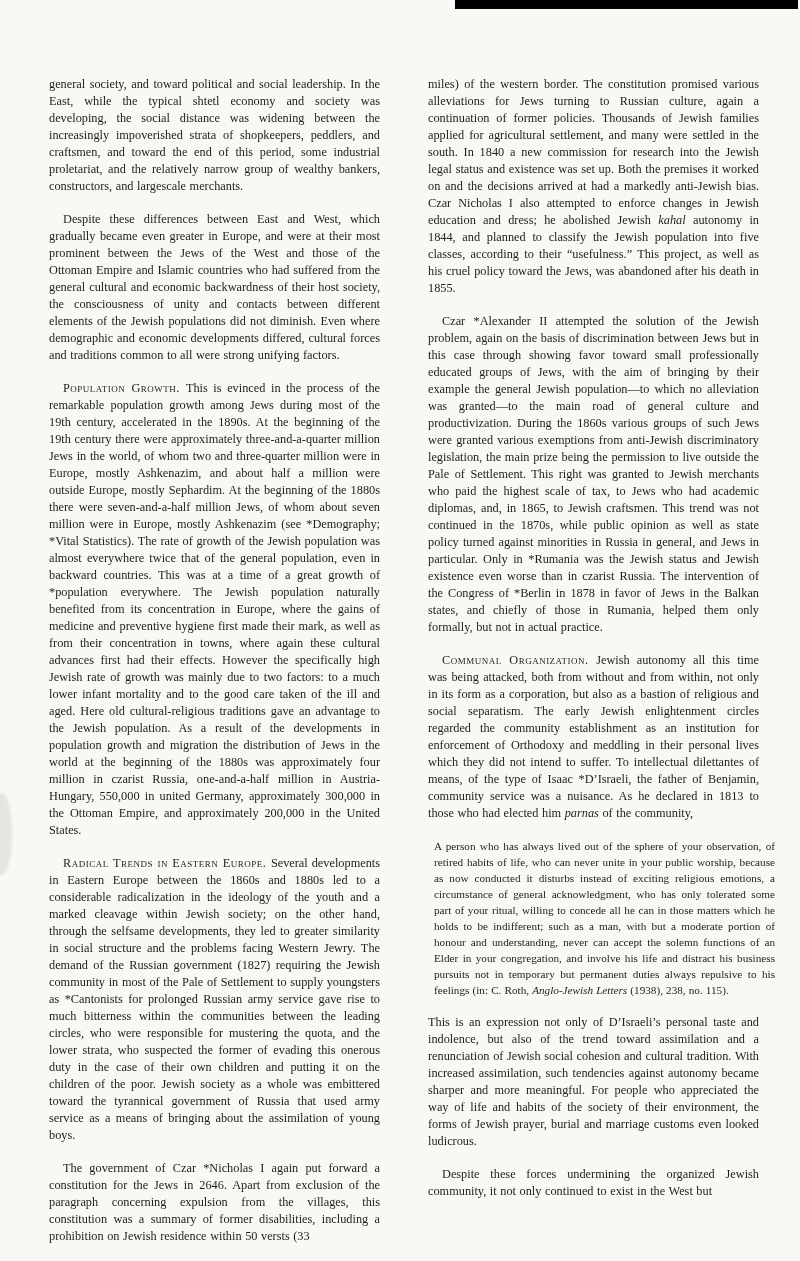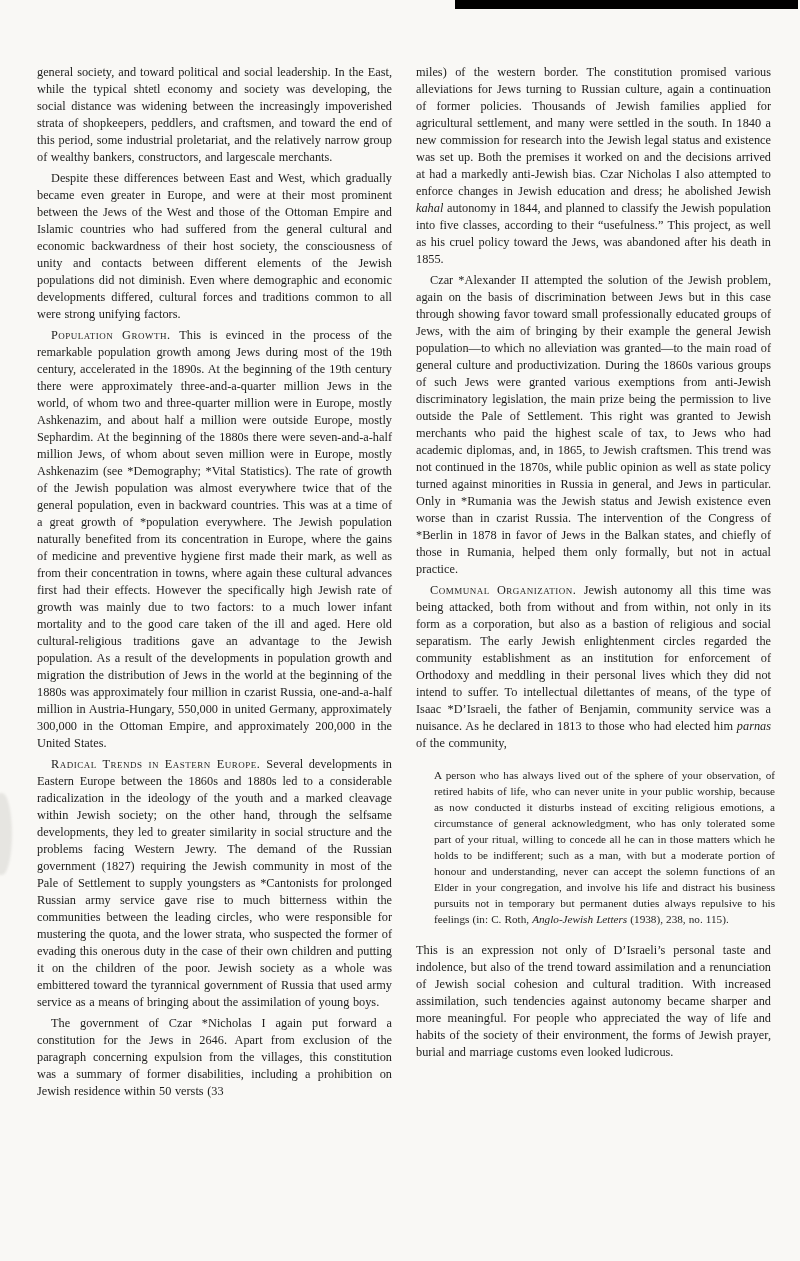--- a/index.html
+++ b/index.html
@@ -38,21 +38,21 @@
     position: absolute; top: 60px; left: 33px; right: 28px;
     display: flex; gap: 16px;
   }
   .column {
     width: 363px; flex: 0 0 363px;
     text-align: justify;
     font-size: 12.3px;
     line-height: 17px;
     word-spacing: 0.5px;
   }
-  .para { margin: 4px; text-indent: 14px; }
+  .para { margin: 16px; text-indent: 14px; }
   .para.continuation { text-indent: 0; }
   .run-in-heading { font-variant: small-caps; letter-spacing: 0.5px; }
   .para.quote {
     font-size: 11.2px; line-height: 16px;
     margin: 15px 0 15px 22px; text-indent: 0;
     word-spacing: 0.3px;
   }
   .italic { font-style: italic; }
 </style>
 </head>
@@ -71,16 +71,17 @@
         <p class="para section"><span class="run-in-heading">Population Growth. </span><span>This is evinced in the process of the remarkable population growth among Jews during most of the 19th century, accelerated in the 1890s. At the beginning of the 19th century there were approximately three-and-a-quarter million Jews in the world, of whom two and three-quarter million were in Europe, mostly Ashkenazim, and about half a million were outside Europe, mostly Sephardim. At the beginning of the 1880s there were seven-and-a-half million Jews, of whom about seven million were in Europe, mostly Ashkenazim (see *Demography; *Vital Statistics). The rate of growth of the Jewish population was almost everywhere twice that of the general population, even in backward countries. This was at a time of a great growth of *population everywhere. The Jewish population naturally benefited from its concentration in Europe, where the gains of medicine and preventive hygiene first made their mark, as well as from their concentration in towns, where again these cultural advances first had their effects. However the specifically high Jewish rate of growth was mainly due to two factors: to a much lower infant mortality and to the good care taken of the ill and aged. Here old cultural-religious traditions gave an advantage to the Jewish population. As a result of the developments in population growth and migration the distribution of Jews in the world at the beginning of the 1880s was approximately four million in czarist Russia, one-and-a-half million in Austria-Hungary, 550,000 in united Germany, approximately 300,000 in the Ottoman Empire, and approximately 200,000 in the United States.</span></p>
         <p class="para section"><span class="run-in-heading">Radical Trends in Eastern Europe. </span><span>Several developments in Eastern Europe between the 1860s and 1880s led to a considerable radicalization in the ideology of the youth and a marked cleavage within Jewish society; on the other hand, through the selfsame developments, they led to greater similarity in social structure and the problems facing Western Jewry. The demand of the Russian government (1827) requiring the Jewish community in most of the Pale of Settlement to supply youngsters as *Cantonists for prolonged Russian army service gave rise to much bitterness within the communities between the leading circles, who were responsible for mustering the quota, and the lower strata, who suspected the former of evading this onerous duty in the case of their own children and putting it on the children of the poor. Jewish society as a whole was embittered toward the tyrannical government of Russia that used army service as a means of bringing about the assimilation of young boys.</span></p>
         <p class="para indent"><span>The government of Czar *Nicholas I again put forward a constitution for the Jews in 2646. Apart from exclusion of the paragraph concerning expulsion from the villages, this constitution was a summary of former disabilities, including a prohibition on Jewish residence within 50 versts (33</span></p>
       </div>
     <div class="column">
         <p class="para continuation"><span>miles) of the western border. The constitution promised various alleviations for Jews turning to Russian culture, again a continuation of former policies. Thousands of Jewish families applied for agricultural settlement, and many were settled in the south. In 1840 a new commission for research into the Jewish legal status and existence was set up. Both the premises it worked on and the decisions arrived at had a markedly anti-Jewish bias. Czar Nicholas I also attempted to enforce changes in Jewish education and dress; he abolished Jewish </span><span class="italic">kahal</span><span> autonomy in 1844, and planned to classify the Jewish population into five classes, according to their “usefulness.” This project, as well as his cruel policy toward the Jews, was abandoned after his death in 1855.</span></p>
         <p class="para indent"><span>Czar *Alexander II attempted the solution of the Jewish problem, again on the basis of discrimination between Jews but in this case through showing favor toward small professionally educated groups of Jews, with the aim of bringing by their example the general Jewish population—to which no alleviation was granted—to the main road of general culture and productivization. During the 1860s various groups of such Jews were granted various exemptions from anti-Jewish discriminatory legislation, the main prize being the permission to live outside the Pale of Settlement. This right was granted to Jewish merchants who paid the highest scale of tax, to Jews who had academic diplomas, and, in 1865, to Jewish craftsmen. This trend was not continued in the 1870s, while public opinion as well as state policy turned against minorities in Russia in general, and Jews in particular. Only in *Rumania was the Jewish status and Jewish existence even worse than in czarist Russia. The intervention of the Congress of *Berlin in 1878 in favor of Jews in the Balkan states, and chiefly of those in Rumania, helped them only formally, but not in actual practice.</span></p>
         <p class="para section"><span class="run-in-heading">Communal Organization. </span><span>Jewish autonomy all this time was being attacked, both from without and from within, not only in its form as a corporation, but also as a bastion of religious and social separatism. The early Jewish enlightenment circles regarded the community establishment as an institution for enforcement of Orthodoxy and meddling in their personal lives which they did not intend to suffer. To intellectual dilettantes of means, of the type of Isaac *D’Israeli, the father of Benjamin, community service was a nuisance. As he declared in 1813 to those who had elected him </span><span class="italic">parnas</span><span> of the community,</span></p>
         <p class="para quote"><span>A person who has always lived out of the sphere of your observation, of retired habits of life, who can never unite in your public worship, because as now conducted it disturbs instead of exciting religious emotions, a circumstance of general acknowledgment, who has only tolerated some part of your ritual, willing to concede all he can in those matters which he holds to be indifferent; such as a man, with but a moderate portion of honour and understanding, never can accept the solemn functions of an Elder in your congregation, and involve his life and distract his business pursuits not in temporary but permanent duties always repulsive to his feelings (in: C. Roth, </span><span class="italic">Anglo-Jewish Letters</span><span> (1938), 238, no. 115).</span></p>
         <p class="para continuation"><span>This is an expression not only of D’Israeli’s personal taste and indolence, but also of the trend toward assimilation and a renunciation of Jewish social cohesion and cultural tradition. With increased assimilation, such tendencies against autonomy became sharper and more meaningful. For people who appreciated the way of life and habits of the society of their environment, the forms of Jewish prayer, burial and marriage customs even looked ludicrous.</span></p>
+        <p class="para indent"><span>Despite these forces undermining the organized Jewish community, it not only continued to exist in the West but</span></p>
       </div>
   </div>
 
 </div>
 
 </body></html>

